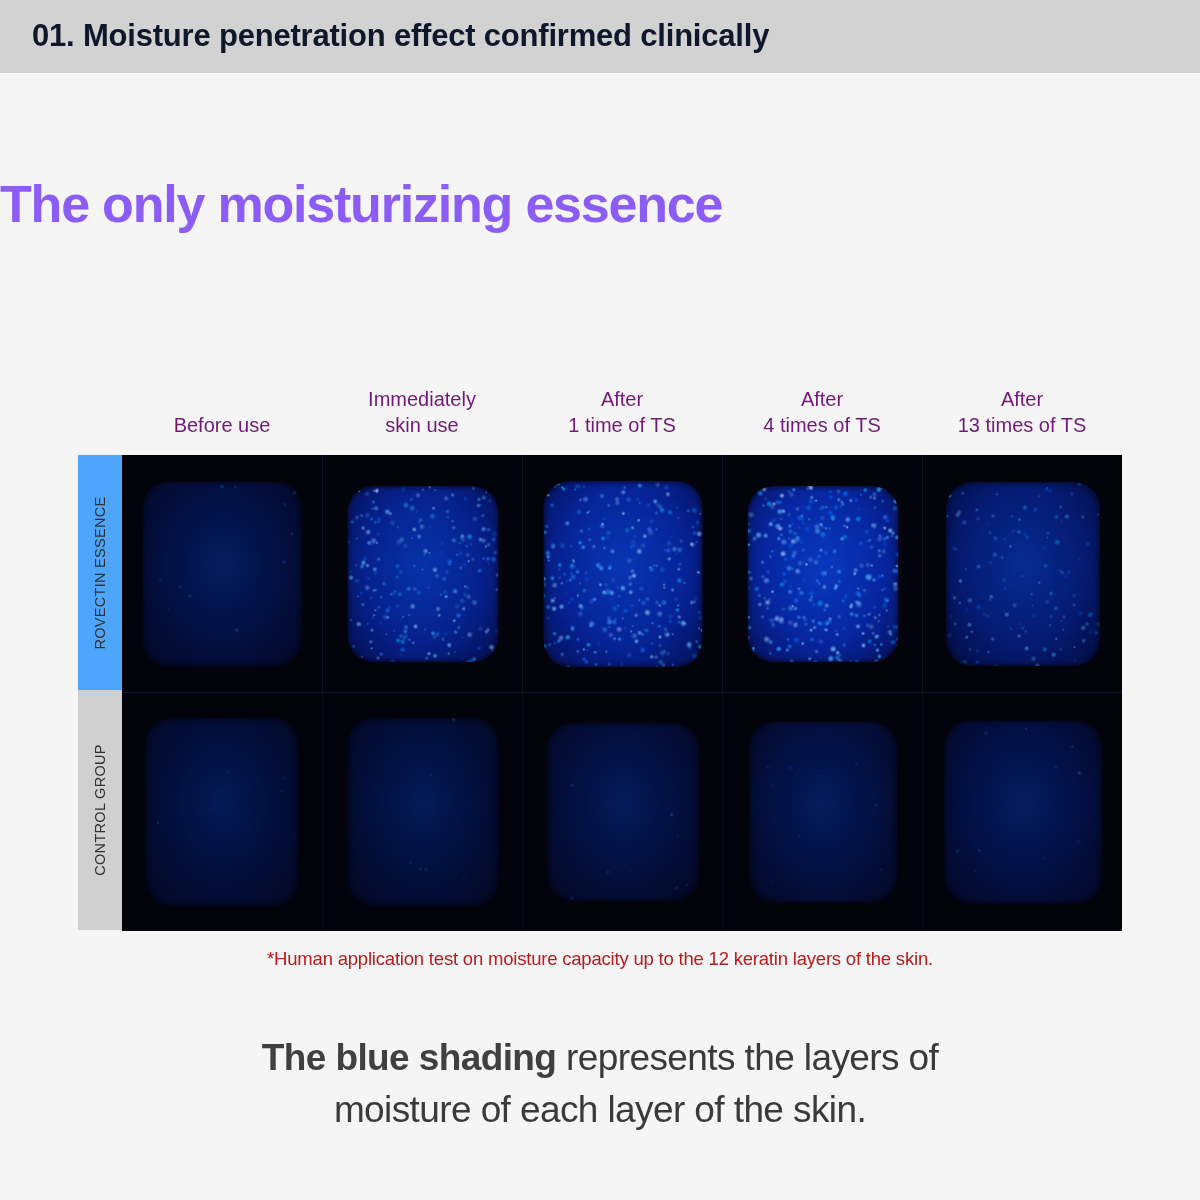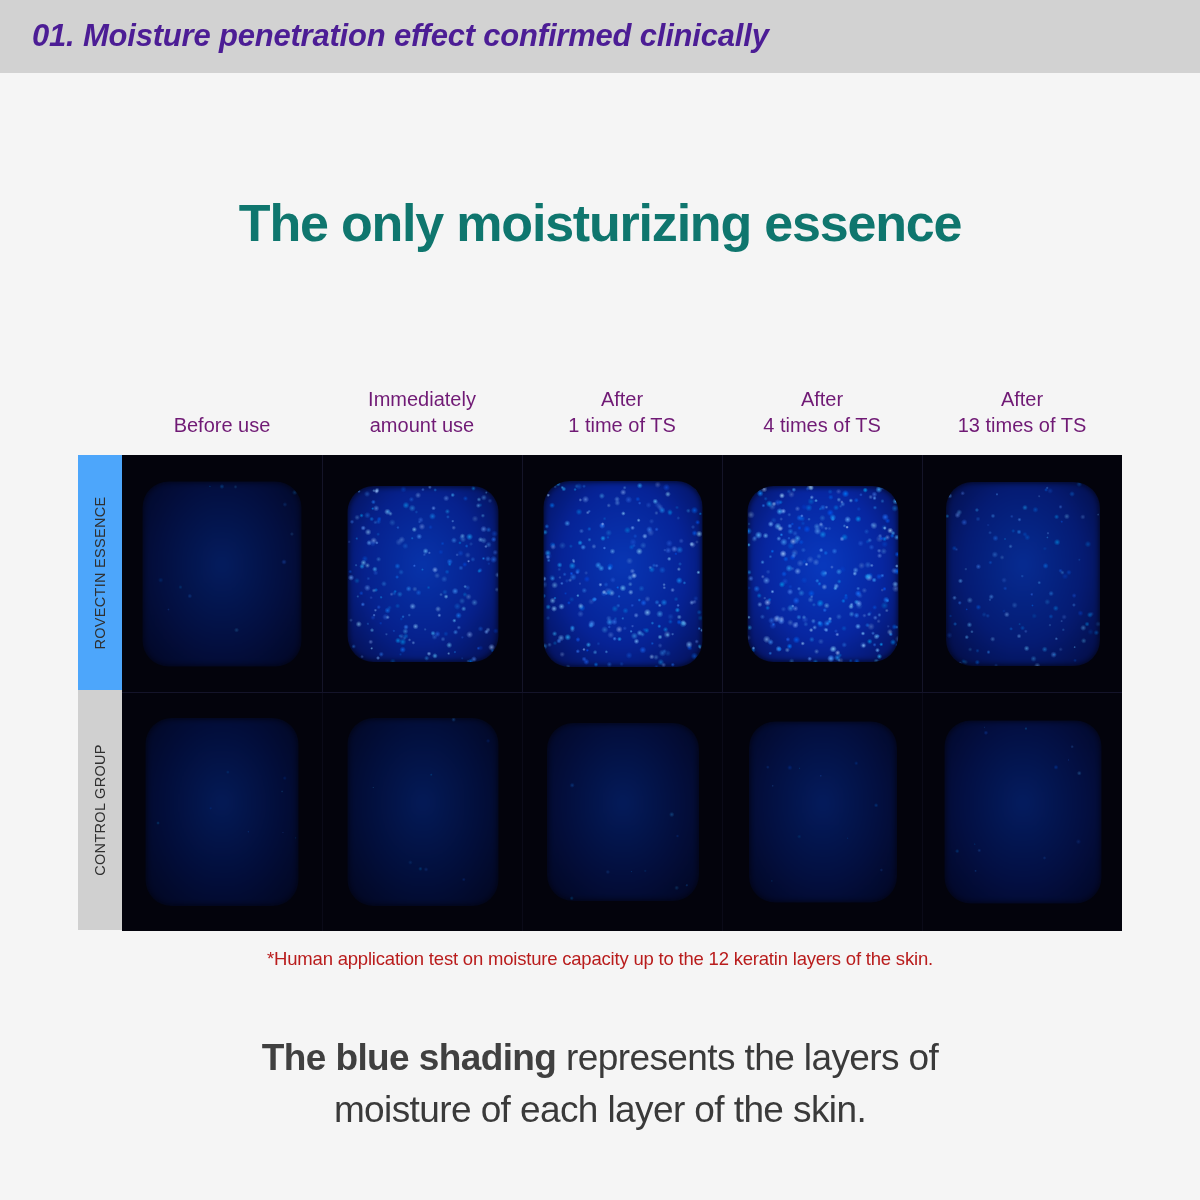--- a/index.html
+++ b/index.html
@@ -23,39 +23,37 @@
     width: 1200px;
     height: 73px;
     background: #d2d2d2;
   }
   #header-title {
     position: absolute;
     left: 32px;
     top: 18px;
     font-size: 31px;
     font-weight: bold;
-    color: #4c1d95;
+    color: #0f172a;
     letter-spacing: -0.2px;
     white-space: nowrap;
-    font-style: italic;
   }
 
   
   #headline {
     position: absolute;
     left: 0;
     top: 168px;
     width: 1200px;
-    text-align: center;
+    text-align: left;
     font-size: 52px;
     font-weight: bold;
     line-height: 73px;
-    color: #0f766e;
+    color: #8b5cf6;
     letter-spacing: -1.2px;
-    margin-top: 19px;
   }
   #headline .hl-line { display: block; }
 
   
   #column-headers {
     position: absolute;
     left: 122px;
     top: 376px;
     width: 1000px;
     height: 70px;
@@ -196,21 +194,21 @@
   <span class="hl-line">The only moisturizing essence</span>
 </div>
 
 <div id="column-headers">
   <div class="col-header">
     <span class="ch-l1"></span>
     <span class="ch-l2">Before use</span>
   </div>
   <div class="col-header">
     <span class="ch-l1">Immediately</span>
-    <span class="ch-l2">amount use</span>
+    <span class="ch-l2">skin use</span>
   </div>
   <div class="col-header">
     <span class="ch-l1">After</span>
     <span class="ch-l2">1 time of TS</span>
   </div>
   <div class="col-header">
     <span class="ch-l1">After</span>
     <span class="ch-l2">4 times of TS</span>
   </div>
   <div class="col-header">

